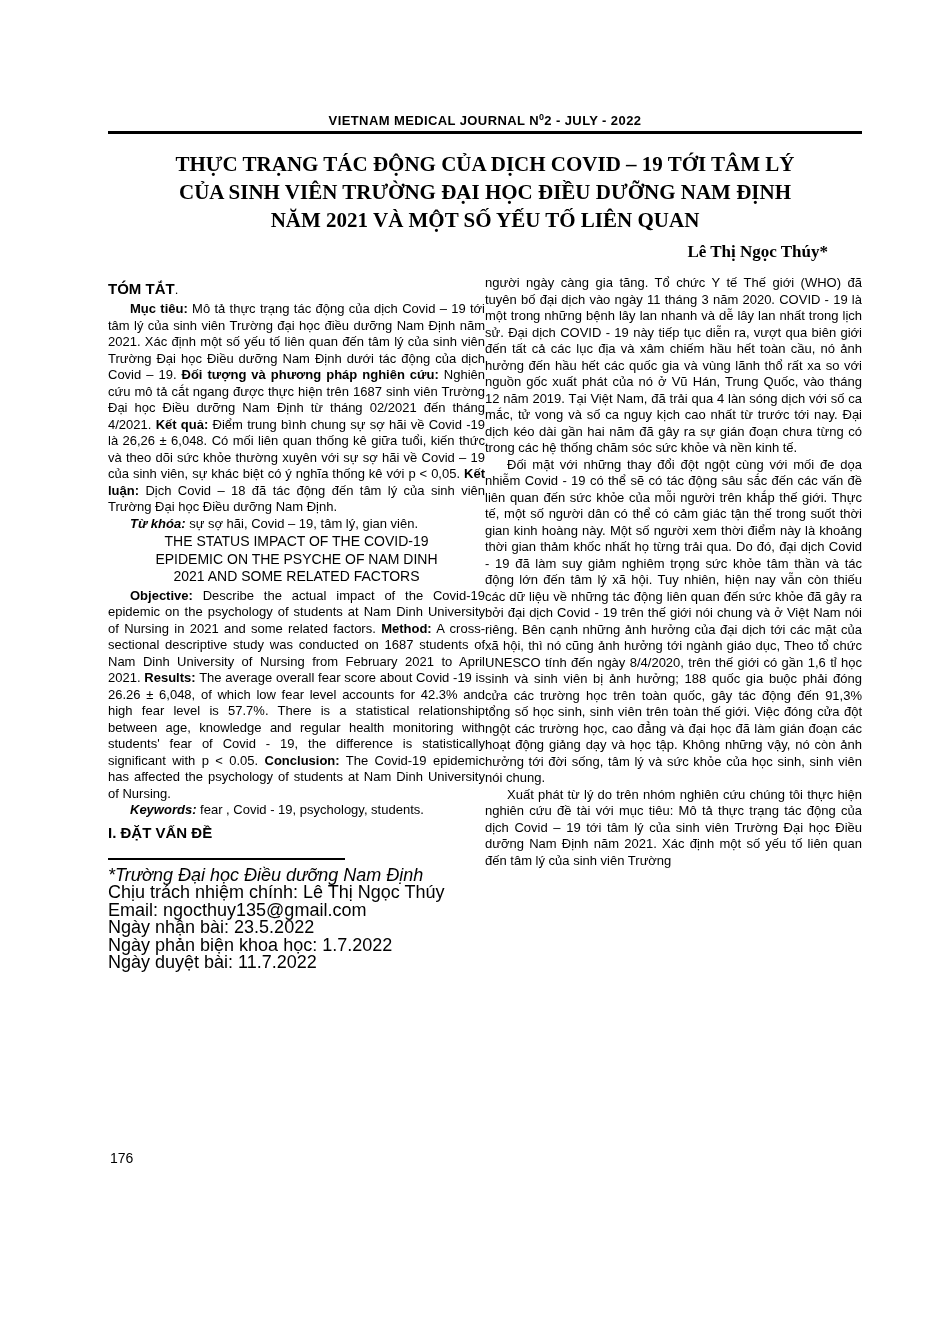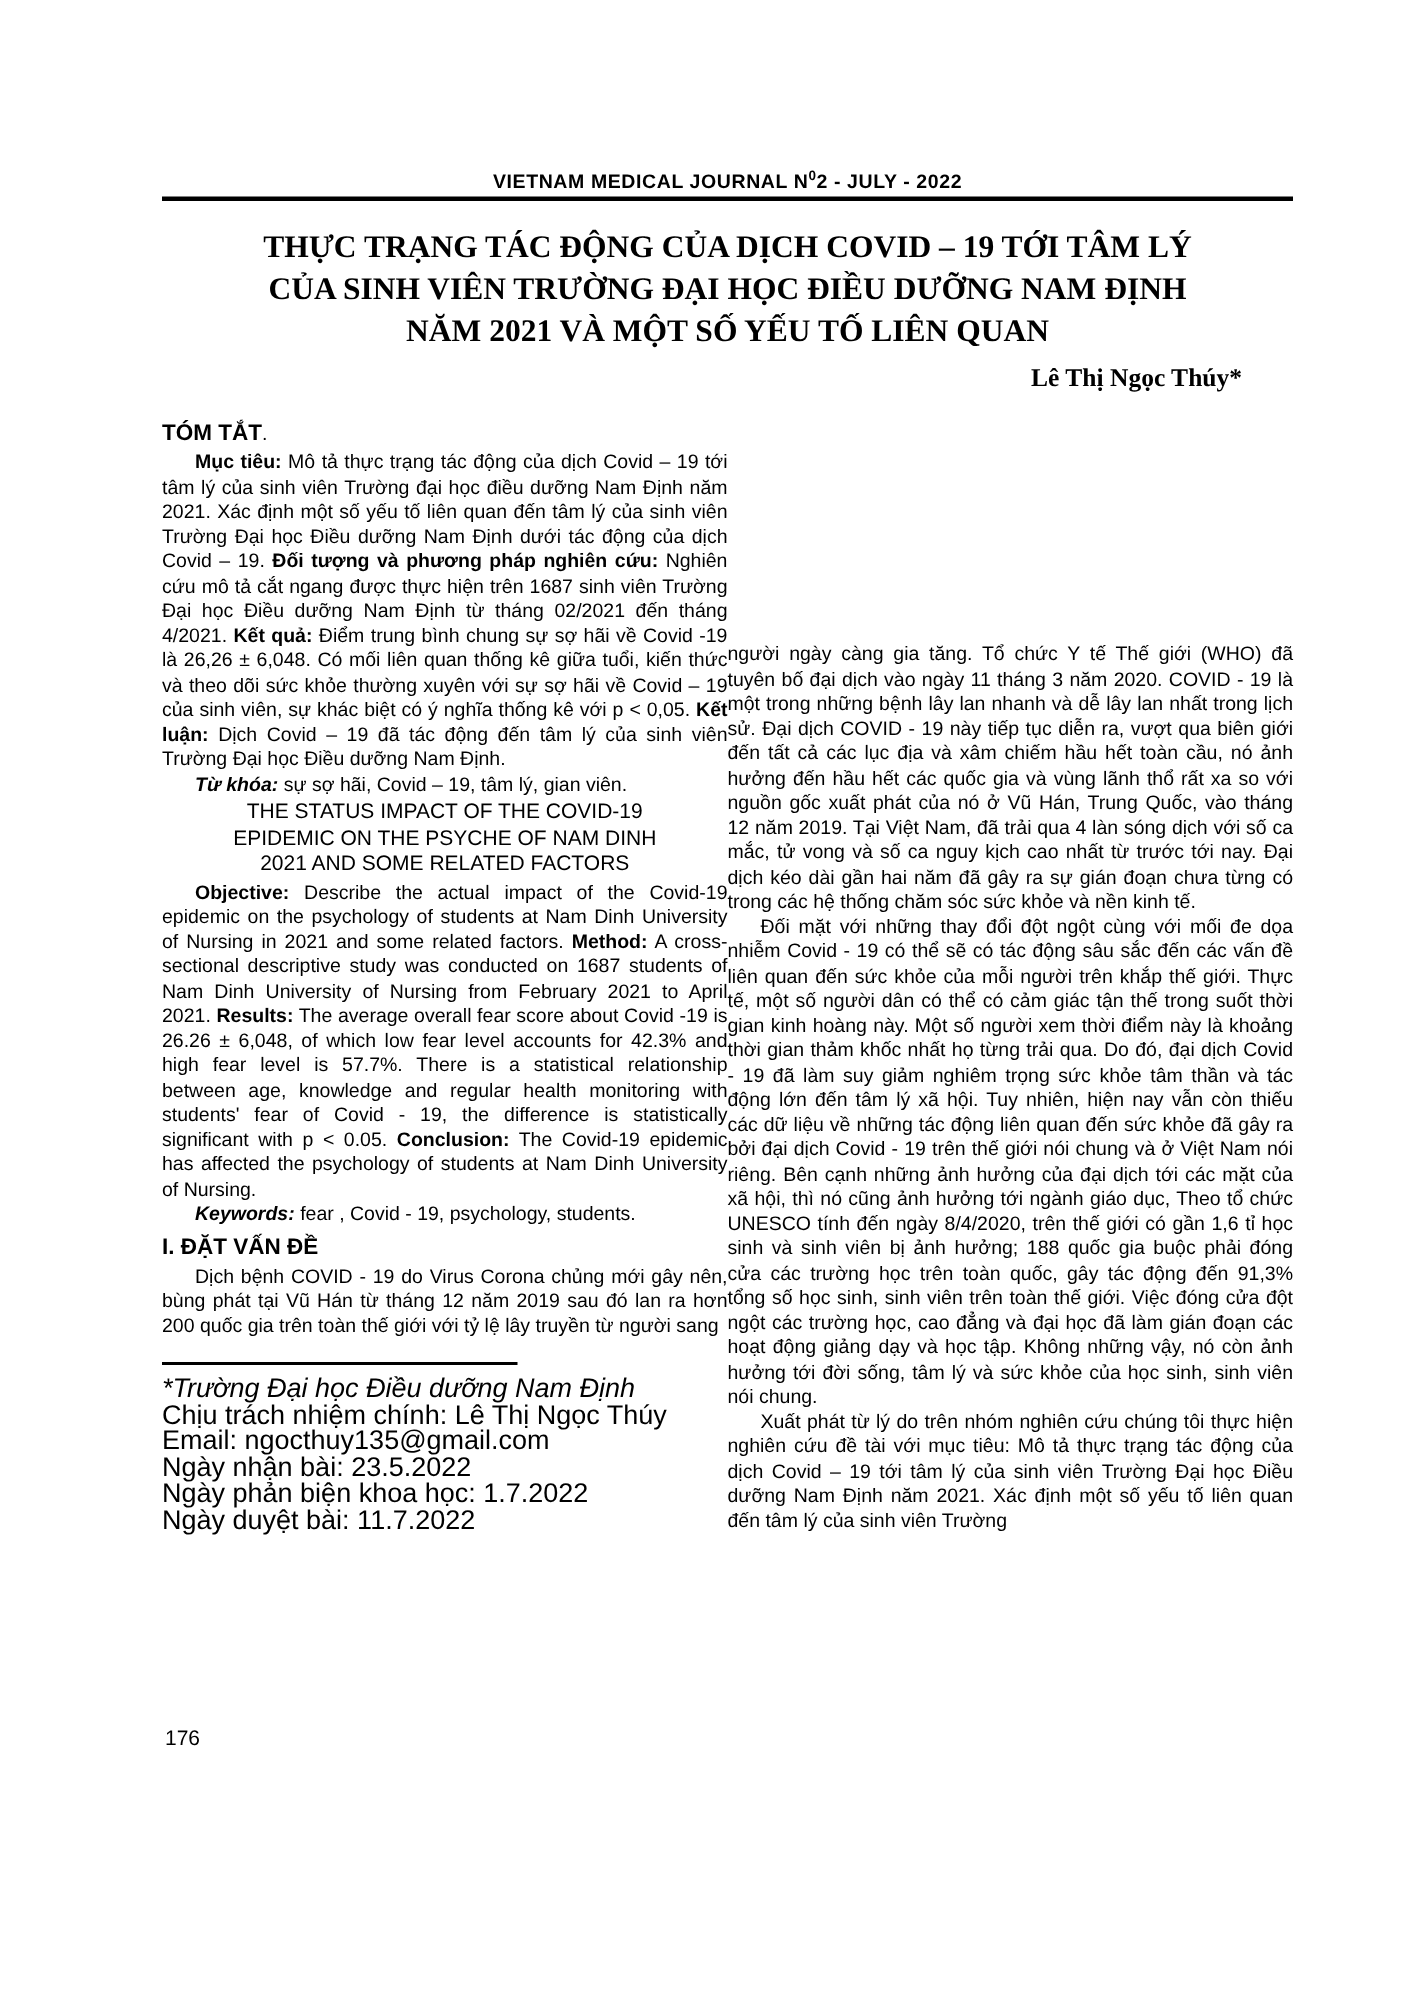--- a/index.html
+++ b/index.html
@@ -24,21 +24,21 @@
     font-weight:bold; font-size:21px; line-height:28px;
   }
   .author {
     margin-top:8px; padding-right:34px; text-align:right;
     font-family:"Liberation Serif","DejaVu Serif",serif;
     font-weight:bold; font-size:17px;
   }
 
   .columns {
     display:flex; gap:0; margin-top:13px;
-    font-size:13px; line-height:16.5px; text-align:justify;align-items:flex-end;
+    font-size:13px; line-height:16.5px; text-align:justify;
   }
   .col { flex:1; min-width:0; }
 
   h2.section {
     font-size:15px; line-height:18px; font-weight:bold;
     margin:5px 0 2px 0; text-align:left;
   }
   h2.section .period { font-weight:normal; font-size:13px; }
 
   p.para { margin:0; text-indent:22px; }
@@ -81,21 +81,21 @@
         <h2 class="section"><span>TÓM TẮT</span><span class="period">.</span></h2>
 
         <p class="para">
           <span class="b">Mục tiêu:</span>
           <span>Mô tả thực trạng tác động của dịch Covid – 19 tới tâm lý của sinh viên Trường đại học điều dưỡng Nam Định năm 2021. Xác định một số yếu tố liên quan đến tâm lý của sinh viên Trường Đại học Điều dưỡng Nam Định dưới tác động của dịch Covid – 19.</span>
           <span class="b">Đối tượng và phương pháp nghiên cứu:</span>
           <span>Nghiên cứu mô tả cắt ngang được thực hiện trên 1687 sinh viên Trường Đại học Điều dưỡng Nam Định từ tháng 02/2021 đến tháng 4/2021.</span>
           <span class="b">Kết quả:</span>
           <span>Điểm trung bình chung sự sợ hãi về Covid -19 là 26,26 ± 6,048. Có mối liên quan thống kê giữa tuổi, kiến thức và theo dõi sức khỏe thường xuyên với sự sợ hãi về Covid – 19 của sinh viên, sự khác biệt có ý nghĩa thống kê với p &lt; 0,05.</span>
           <span class="b">Kết luận:</span>
-          <span>Dịch Covid – 19 đã tác động đến tâm lý của sinh viên Trường Đại học Điều dưỡng Nam Định.</span>
+          <span>Dịch Covid – 18 đã tác động đến tâm lý của sinh viên Trường Đại học Điều dưỡng Nam Định.</span>
         </p>
 
         <p class="para">
           <span class="bi">Từ khóa:</span>
           <span>sự sợ hãi, Covid – 19, tâm lý, gian viên.</span>
         </p>
 
 
         <div class="subtitle">
           <div>THE STATUS IMPACT OF THE COVID-19</div>
@@ -113,21 +113,20 @@
           <span class="b">Conclusion:</span>
           <span>The Covid-19 epidemic has affected the psychology of students at Nam Dinh University of Nursing.</span>
         </p>
 
         <p class="para">
           <span class="bi">Keywords:</span>
           <span>fear , Covid - 19, psychology, students.</span>
         </p>
 
         <h2 class="section">I. ĐẶT VẤN ĐỀ</h2>
-        <p class="para">Dịch bệnh COVID - 19 do Virus Corona chủng mới gây nên, bùng phát tại Vũ Hán từ tháng 12 năm 2019 sau đó lan ra hơn 200 quốc gia trên toàn thế giới với tỷ lệ lây truyền từ người sang</p>
 
         <div class="footnote">
           <div class="footnote-rule"></div>
           <div class="fn-affiliation">*Trường Đại học Điều dưỡng Nam Định</div>
           <div>Chịu trách nhiệm chính: Lê Thị Ngọc Thúy</div>
           <div>Email: ngocthuy135@gmail.com</div>
           <div>Ngày nhận bài: 23.5.2022</div>
           <div>Ngày phản biện khoa học: 1.7.2022</div>
           <div>Ngày duyệt bài: 11.7.2022</div>
         </div>

